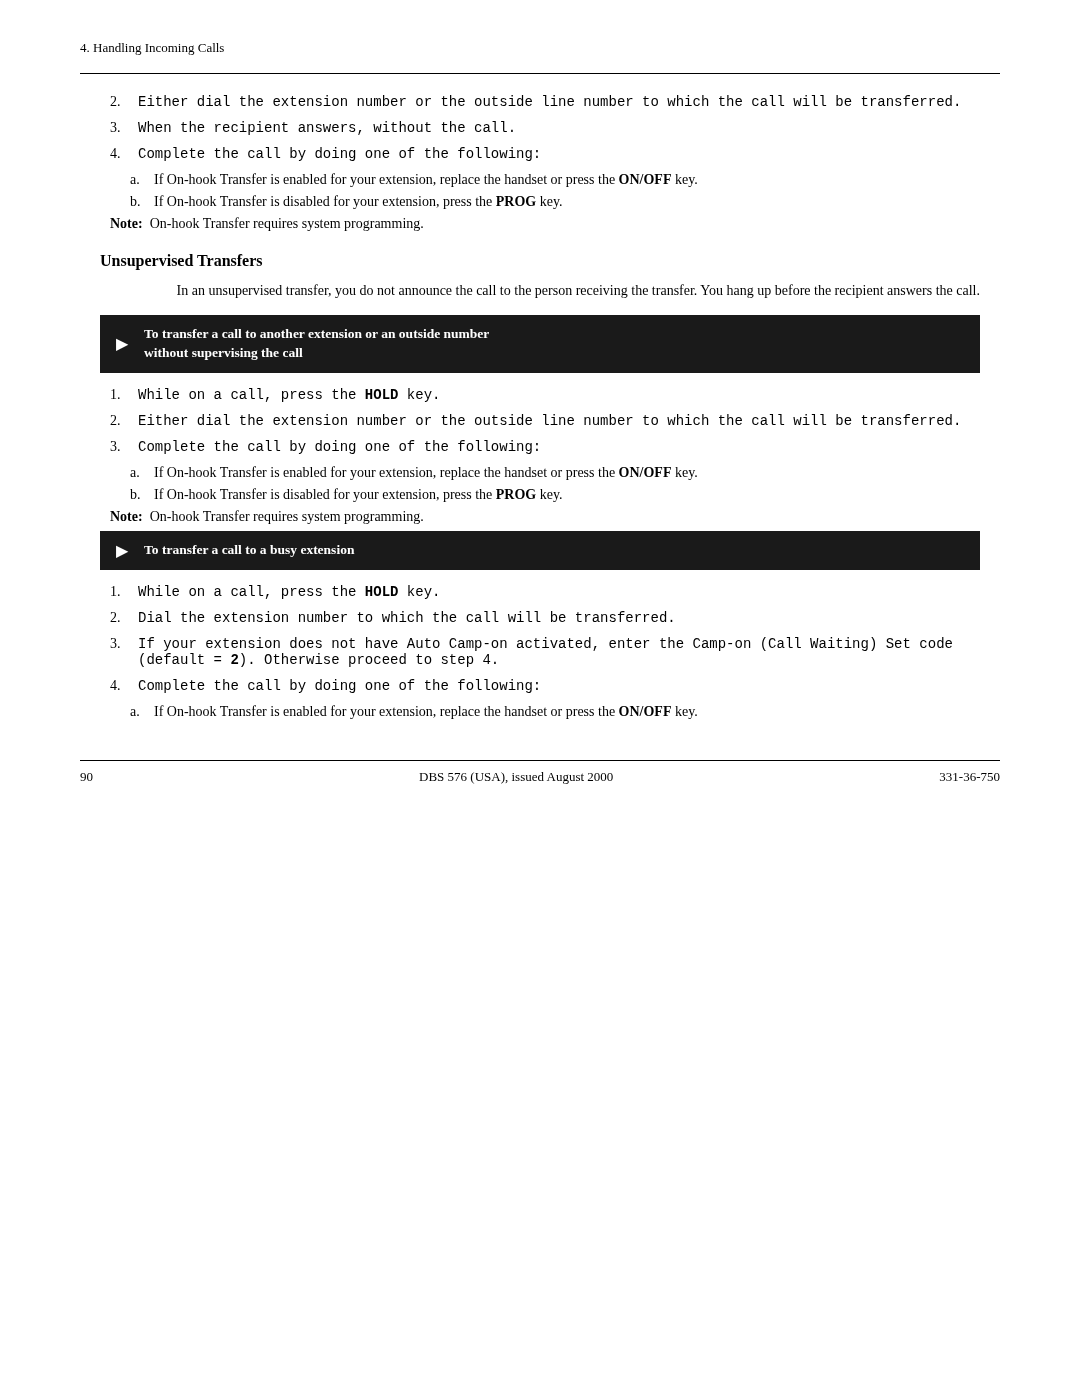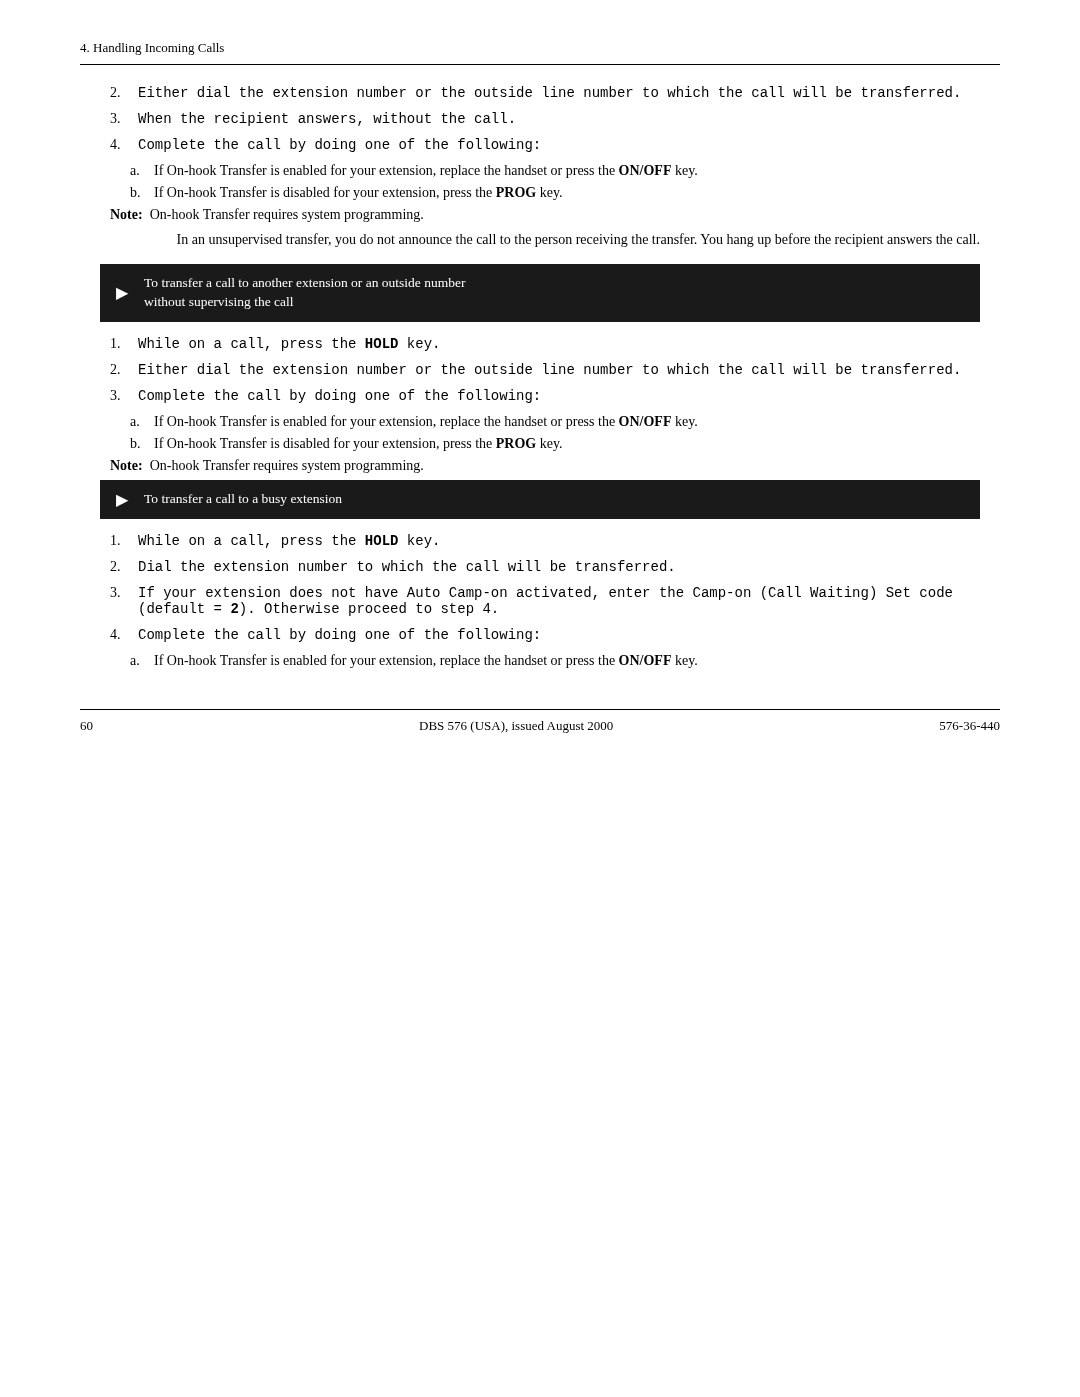--- a/index.html
+++ b/index.html
@@ -20,21 +20,21 @@
     .page {
       width: 1080px;
       min-height: 1397px;
       background: #ffffff;
       padding: 40px 80px 60px 80px;
       position: relative;
     }
 
     .header-line {
       border-bottom: 1px solid #000;
-      padding-bottom: 8px;
+      padding-bottom: 17px;
       margin-bottom: 20px;
       font-size: 13px;
     }
 
     .content {
       padding: 0 20px;
     }
 
     .numbered-item {
       display: flex;
@@ -98,21 +98,21 @@
     }
 
     .dark-banner .arrow {
       font-size: 16px;
       color: #ffffff;
       min-width: 18px;
     }
 
     .dark-banner .banner-text {
       font-size: 13.5px;
-      font-weight: normal;
+      font-weight: bold;
       line-height: 1.4;
     }
 
     strong, b {
       font-weight: bold;
     }
 
     .footer-line {
       border-top: 1px solid #000;
       padding-top: 8px;
@@ -163,20 +163,21 @@
       <span class="sub-label">b.</span>
       <span class="sub-text">
         If On-hook Transfer is disabled for your extension, press the <strong>PROG</strong> key.
       </span>
     </div>
 
     <div class="note-line spacer">
       <strong>Note:</strong>&nbsp;&nbsp;<span>On-hook Transfer requires system programming.</span>
     </div>
 
+    <div class="section-heading">Unsupervised Transfers</div>
 
     <div class="intro-para">
       <span>In an unsupervised transfer, you do not announce the call to the person receiving the transfer. You hang up before the recipient answers the call.</span>
     </div>
 
     <div class="dark-banner">
       <span class="arrow">▶</span>
       <span class="banner-text">
         <span>To transfer a call to another extension or an outside number</span><br>
         <span>without supervising the call</span>
@@ -246,18 +247,18 @@
     <div class="sub-item">
       <span class="sub-label">a.</span>
       <span class="sub-text">
         If On-hook Transfer is enabled for your extension, replace the handset or press the <strong>ON/OFF</strong> key.
       </span>
     </div>
 
   </div>
 
   <div class="footer-line">
-    <span>60</span>
+    <span>90</span>
     <span>DBS 576 (USA), issued August 2000</span>
-    <span>576-36-440</span>
+    <span>331-36-750</span>
   </div>
 
 </div>
 
 </body></html>

